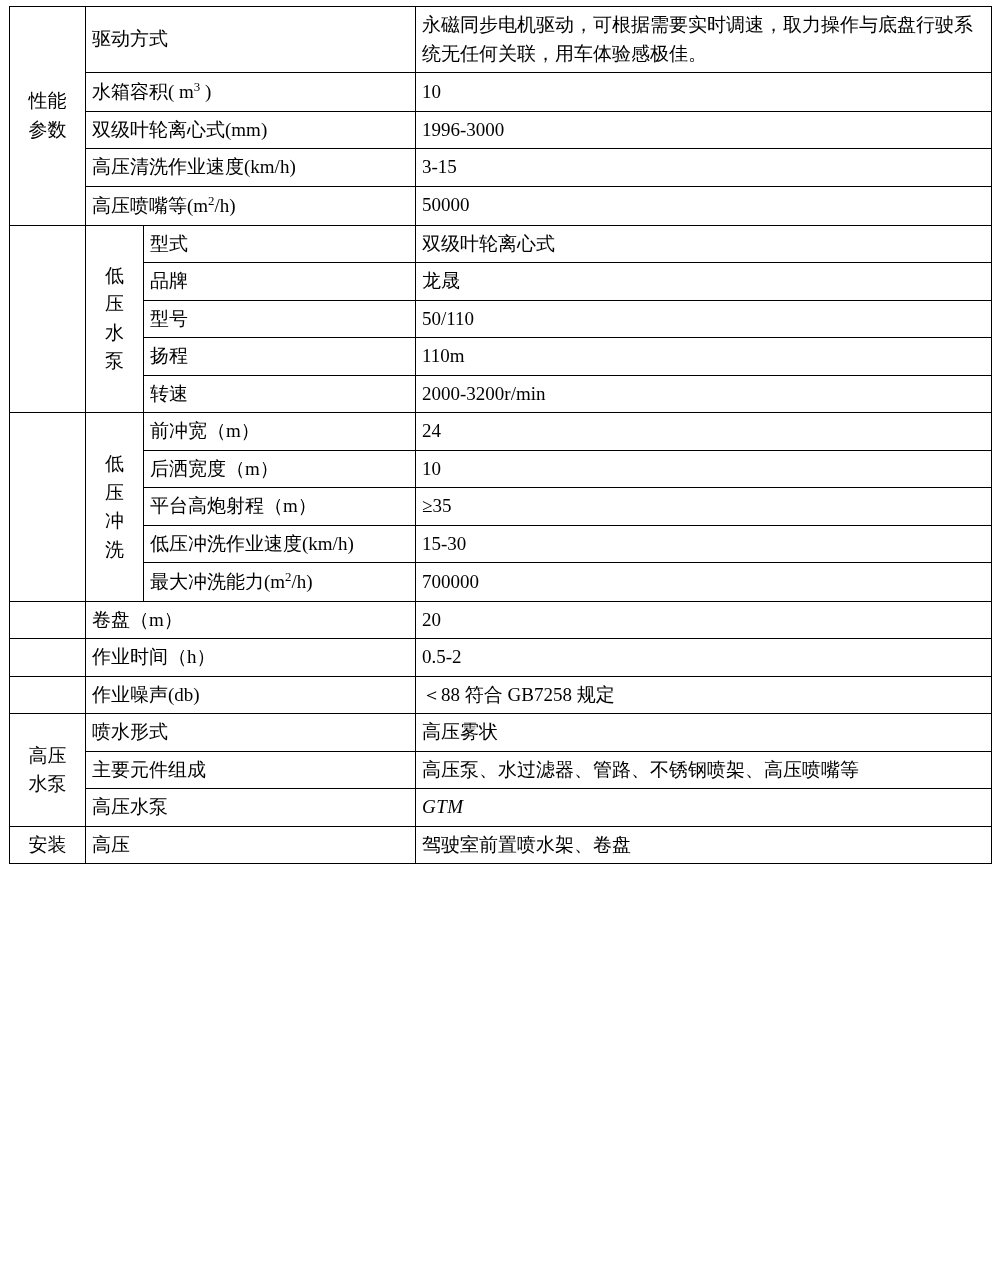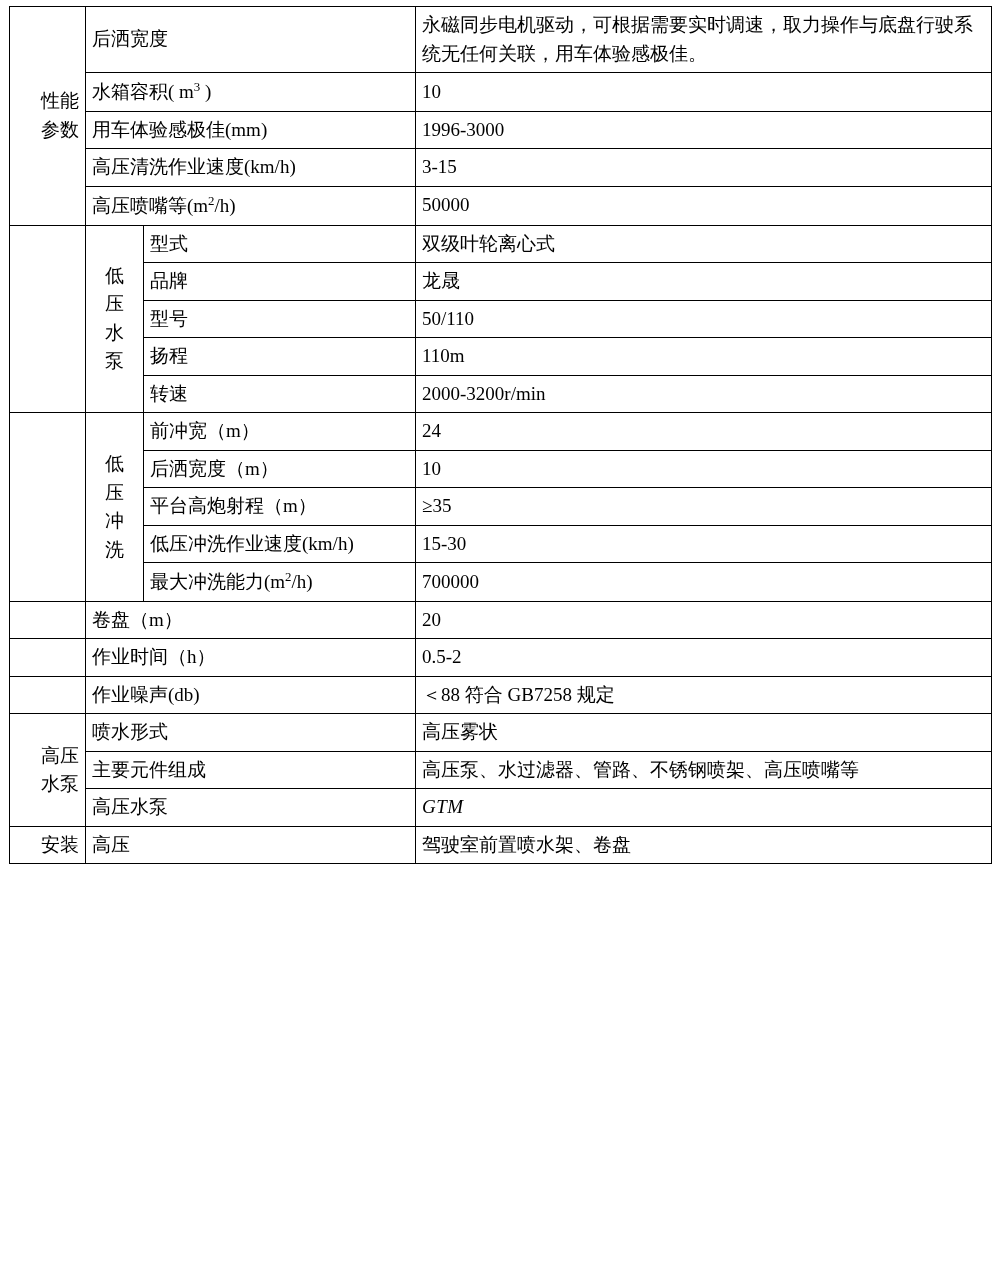--- a/index.html
+++ b/index.html
@@ -28,21 +28,21 @@
   table.spec td {
     border: 1px solid #000000;
     padding: 4px 6px;
     vertical-align: middle;
     font-size: 19px;
     line-height: 1.5;
   }
   .label-cell {
   }
   .rowlabel-vert {
-    text-align: right;
+    text-align: center;
     font-size: 20px;
     line-height: 1.45;
     width: 48px;
     padding: 4px 2px;
   }
   .rowlabel-vert span {
     display: block;
   }
   .group-head {
     text-align: center;
@@ -94,33 +94,33 @@
       <col style="width:272px">
       <col style="width:576px">
     </colgroup>
     <tbody>
 
       <tr>
         <td class="rowlabel-vert" rowspan="5">
           <span>性能</span>
           <span>参数</span>
         </td>
-        <td class="drive-label" colspan="2">后洒宽度</td>
+        <td class="drive-label" colspan="2">驱动方式</td>
         <td class="drive-text">永磁同步电机驱动，可根据需要实时调速，取力操作与底盘行驶系统无任何关联，用车体验感极佳。</td>
       </tr>
 
       <tr>
         <td class="label-cell" colspan="2">
           <span>水箱容积( m</span><sup>3</sup><span> )</span>
         </td>
         <td class="val-center">10</td>
       </tr>
 
       <tr>
-        <td class="label-cell" colspan="2">用车体验感极佳(mm)</td>
+        <td class="label-cell" colspan="2">双级叶轮离心式(mm)</td>
         <td class="val-center">1996-3000</td>
       </tr>
 
       <tr>
         <td class="label-cell" colspan="2">高压清洗作业速度(km/h)</td>
         <td class="val-center">3-15</td>
       </tr>
 
       <tr>
         <td class="label-cell" colspan="2">

